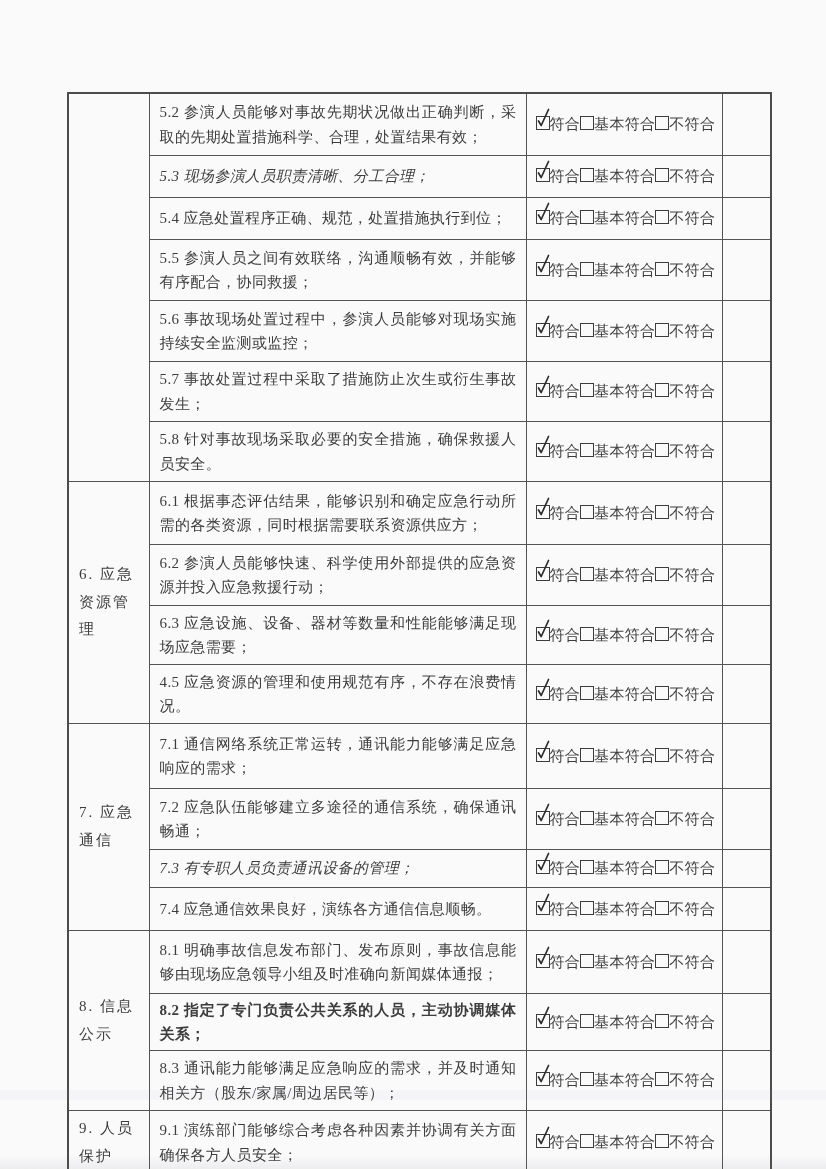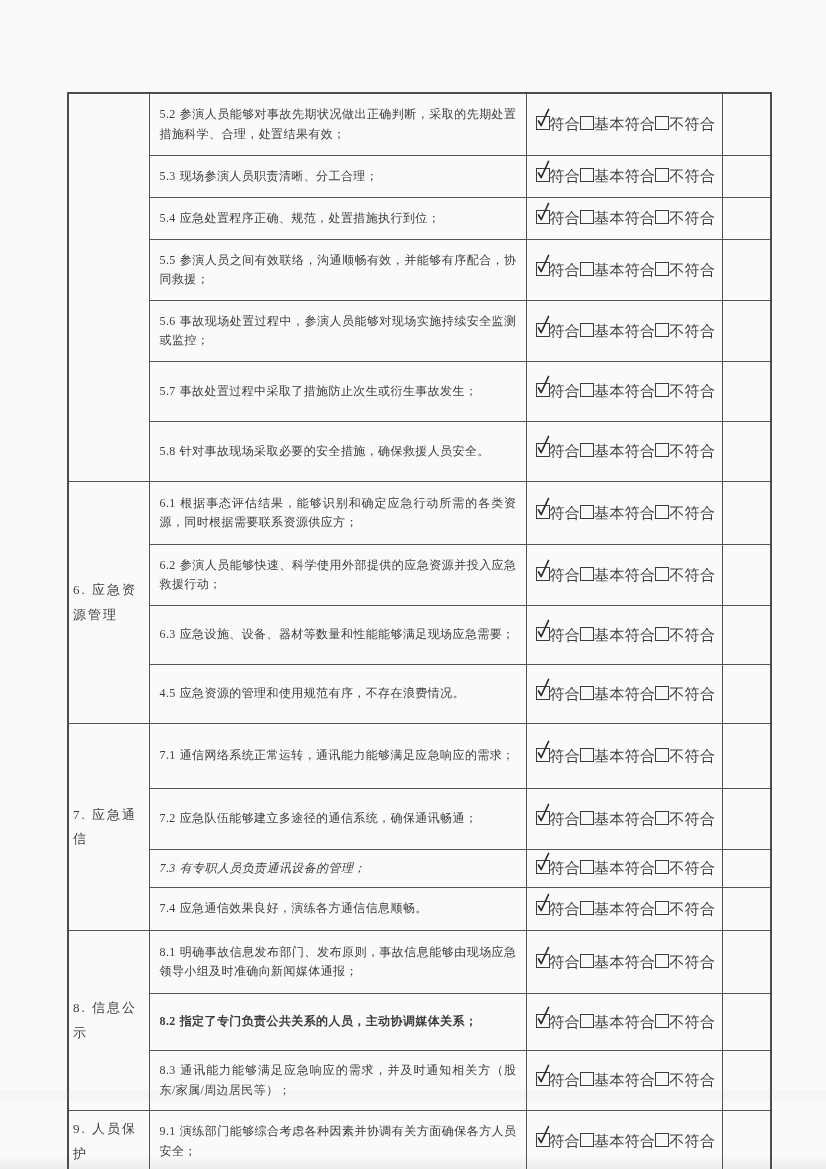--- a/index.html
+++ b/index.html
@@ -21,30 +21,30 @@
     position:absolute;left:67px;top:92px;width:703px;
     border-collapse:collapse;table-layout:fixed;
     border:2px solid #4c4c4c;
   }
   td{
     border:1.3px solid #545454;
     padding:0;
     vertical-align:middle;
   }
   td.cat{
-    padding:4px 5px 4px 4px;
-    font-size:13px;
+    padding:4px 5px 4px 10px;
+    font-size:15px;
     letter-spacing:2px;
     line-height:1.85;
     text-align:left;
     vertical-align:middle;
   }
   td.crit{
     padding:3px 9px 3px 10px;
-    font-size:12px;
+    font-size:15px;
     line-height:1.62;
     letter-spacing:0.4px;
     text-align:justify;
   }
   td.rate{
     padding:2px 4px 2px 9px;
     font-size:15px;
     letter-spacing:0.3px;
     white-space:nowrap;
   }
@@ -75,21 +75,21 @@
   <tbody id="table-body">
       <tr>
         <td class="cat" rowspan="7"><span></span></td>
         <td class="crit" style="height: 55px;"><span class="num">5.2</span><span>参演人员能够对事故先期状况做出正确判断，采取的先期处置措施科学、合理，处置结果有效；</span></td>
         <td class="rate"><span class="cb"><svg viewBox="0 0 15 21">
               <path d="M2.5 13 L5.2 17.5 L12.5 1.5" fill="none" stroke="#2c2c2c" stroke-width="1.7" stroke-linecap="round" stroke-linejoin="round"></path>
             </svg></span><span class="opt-label">符合</span><span class="cb"></span><span class="opt-label">基本符合</span><span class="cb"></span><span class="opt-label">不符合</span></td>
         <td class="score"></td>
       </tr>
       <tr>
-        <td class="crit" style="height: 35px;"><span class="num">5.3</span><span>现场参演人员职责清晰、分工合理；</span></td>
+        <td class="crit" style="height: 35px; font-style: italic;"><span class="num">5.3</span><span>现场参演人员职责清晰、分工合理；</span></td>
         <td class="rate"><span class="cb"><svg viewBox="0 0 15 21">
               <path d="M2.5 13 L5.2 17.5 L12.5 1.5" fill="none" stroke="#2c2c2c" stroke-width="1.7" stroke-linecap="round" stroke-linejoin="round"></path>
             </svg></span><span class="opt-label">符合</span><span class="cb"></span><span class="opt-label">基本符合</span><span class="cb"></span><span class="opt-label">不符合</span></td>
         <td class="score"></td>
       </tr>
       <tr>
         <td class="crit" style="height: 35px;"><span class="num">5.4</span><span>应急处置程序正确、规范，处置措施执行到位；</span></td>
         <td class="rate"><span class="cb"><svg viewBox="0 0 15 21">
               <path d="M2.5 13 L5.2 17.5 L12.5 1.5" fill="none" stroke="#2c2c2c" stroke-width="1.7" stroke-linecap="round" stroke-linejoin="round"></path>
             </svg></span><span class="opt-label">符合</span><span class="cb"></span><span class="opt-label">基本符合</span><span class="cb"></span><span class="opt-label">不符合</span></td>

